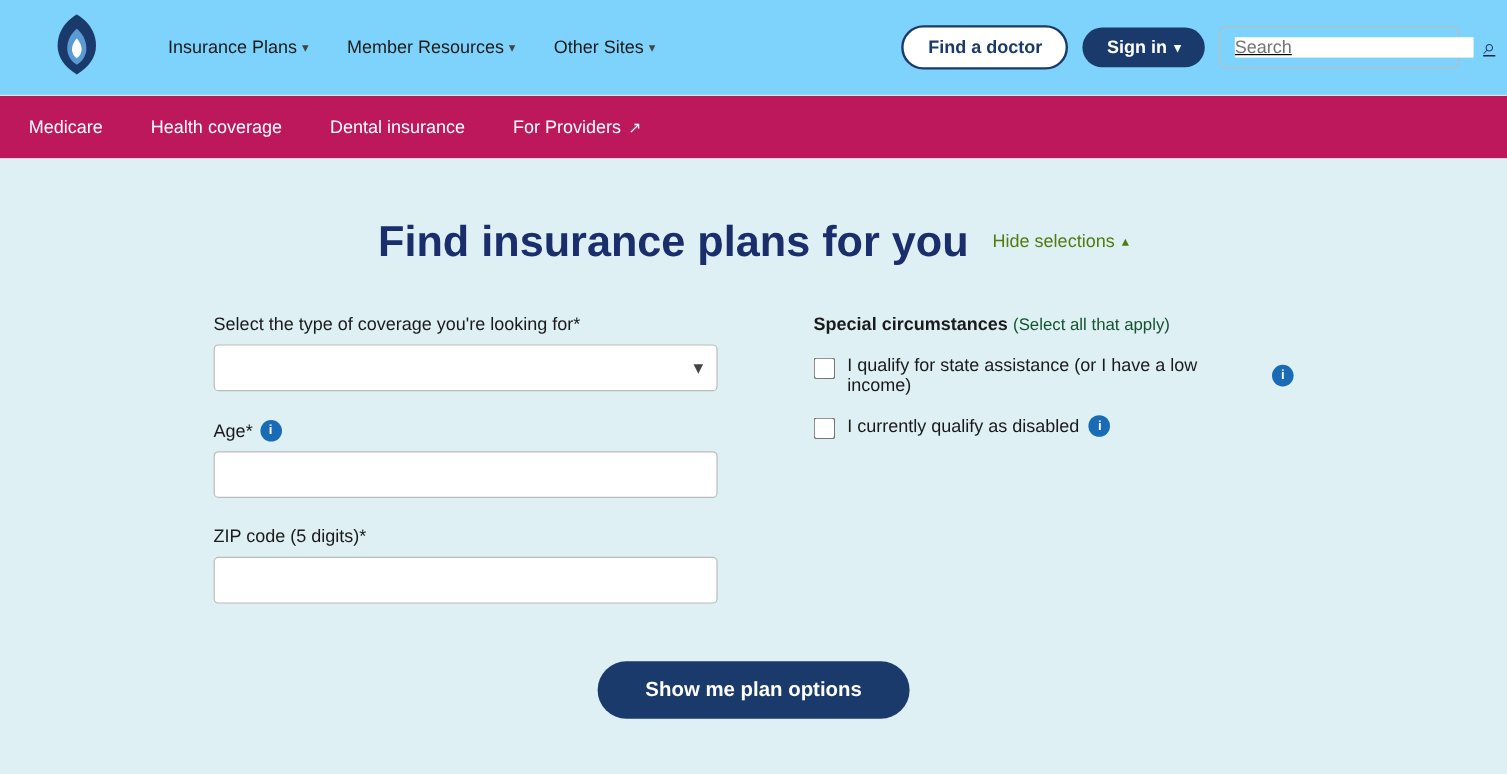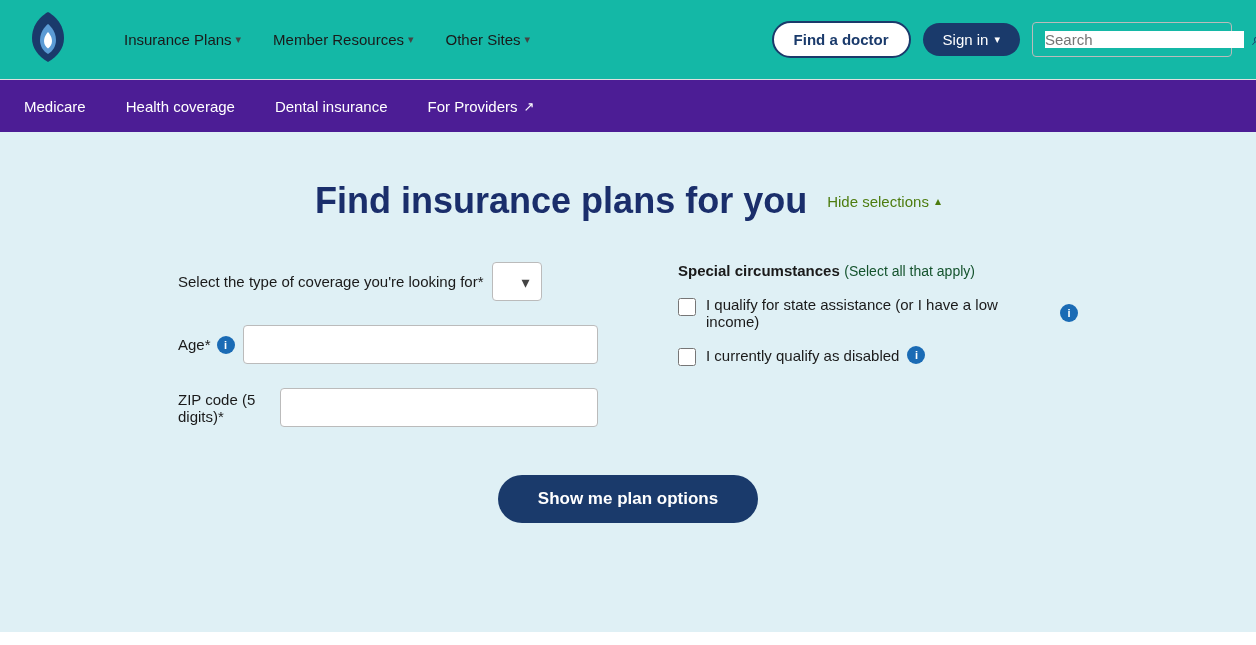--- a/index.html
+++ b/index.html
@@ -2,23 +2,23 @@
 <html><head>
   <meta charset="utf-8">
   <style>
     * { box-sizing: border-box; margin: 0; padding: 0; }
     body { font-family: Arial, sans-serif; background: #fff; }
 
     
     .top-nav {
       display: flex;
       align-items: center;
-      padding: 0 24px;
+      padding: 0 40px;
       height: 80px;
-      background: #14b8a6;
+      background: #7dd3fc;
       border-bottom: 1px solid #e0e0e0;
     }
     .logo-area {
       display: flex;
       align-items: center;
       margin-right: 40px;
     }
     .logo-svg {
       width: 48px;
       height: 60px;
@@ -61,57 +61,58 @@
       cursor: pointer;
       white-space: nowrap;
     }
     .btn-sign-in {
       background: #1a3a6b;
       color: #fff;
       border: none;
       border-radius: 24px;
       padding: 8px 20px;
       font-size: 15px;
-      font-weight: 400;
+      font-weight: 700;
       cursor: pointer;
       display: flex;
       align-items: center;
       gap: 6px;
       white-space: nowrap;
     }
     .btn-sign-in .chevron {
       font-size: 11px;
     }
     .search-box {
       display: flex;
       align-items: center;
       border: 1px solid #bbb;
       border-radius: 4px;
       padding: 6px 12px;
       width: 200px;
       gap: 8px;
+      text-decoration: underline;
     }
     .search-box input {
       border: none;
       outline: none;
       font-size: 15px;
       flex: 1;
       color: #888;
     }
     .search-icon-btn {
       background: none;
       border: none;
       cursor: pointer;
       color: #1a3a6b;
       font-size: 18px;
     }
 
     
     .sub-nav {
-      background: #4c1d95;
+      background: #be185d;
       display: flex;
       align-items: center;
       padding: 0 24px;
       height: 52px;
     }
     .sub-nav-item {
       color: #fff;
       font-size: 15px;
       font-weight: 500;
       padding: 0 20px;
@@ -182,20 +183,21 @@
     }
     .form-right {
       display: flex;
       flex-direction: column;
       gap: 24px;
       flex: 1;
       max-width: 400px;
     }
     .field-group {
       display: flex;
+      flex-direction: column;
       gap: 8px;
     }
     .field-label {
       font-size: 15px;
       font-weight: 500;
       color: #1a1a1a;
       display: flex;
       align-items: center;
       gap: 6px;
     }

